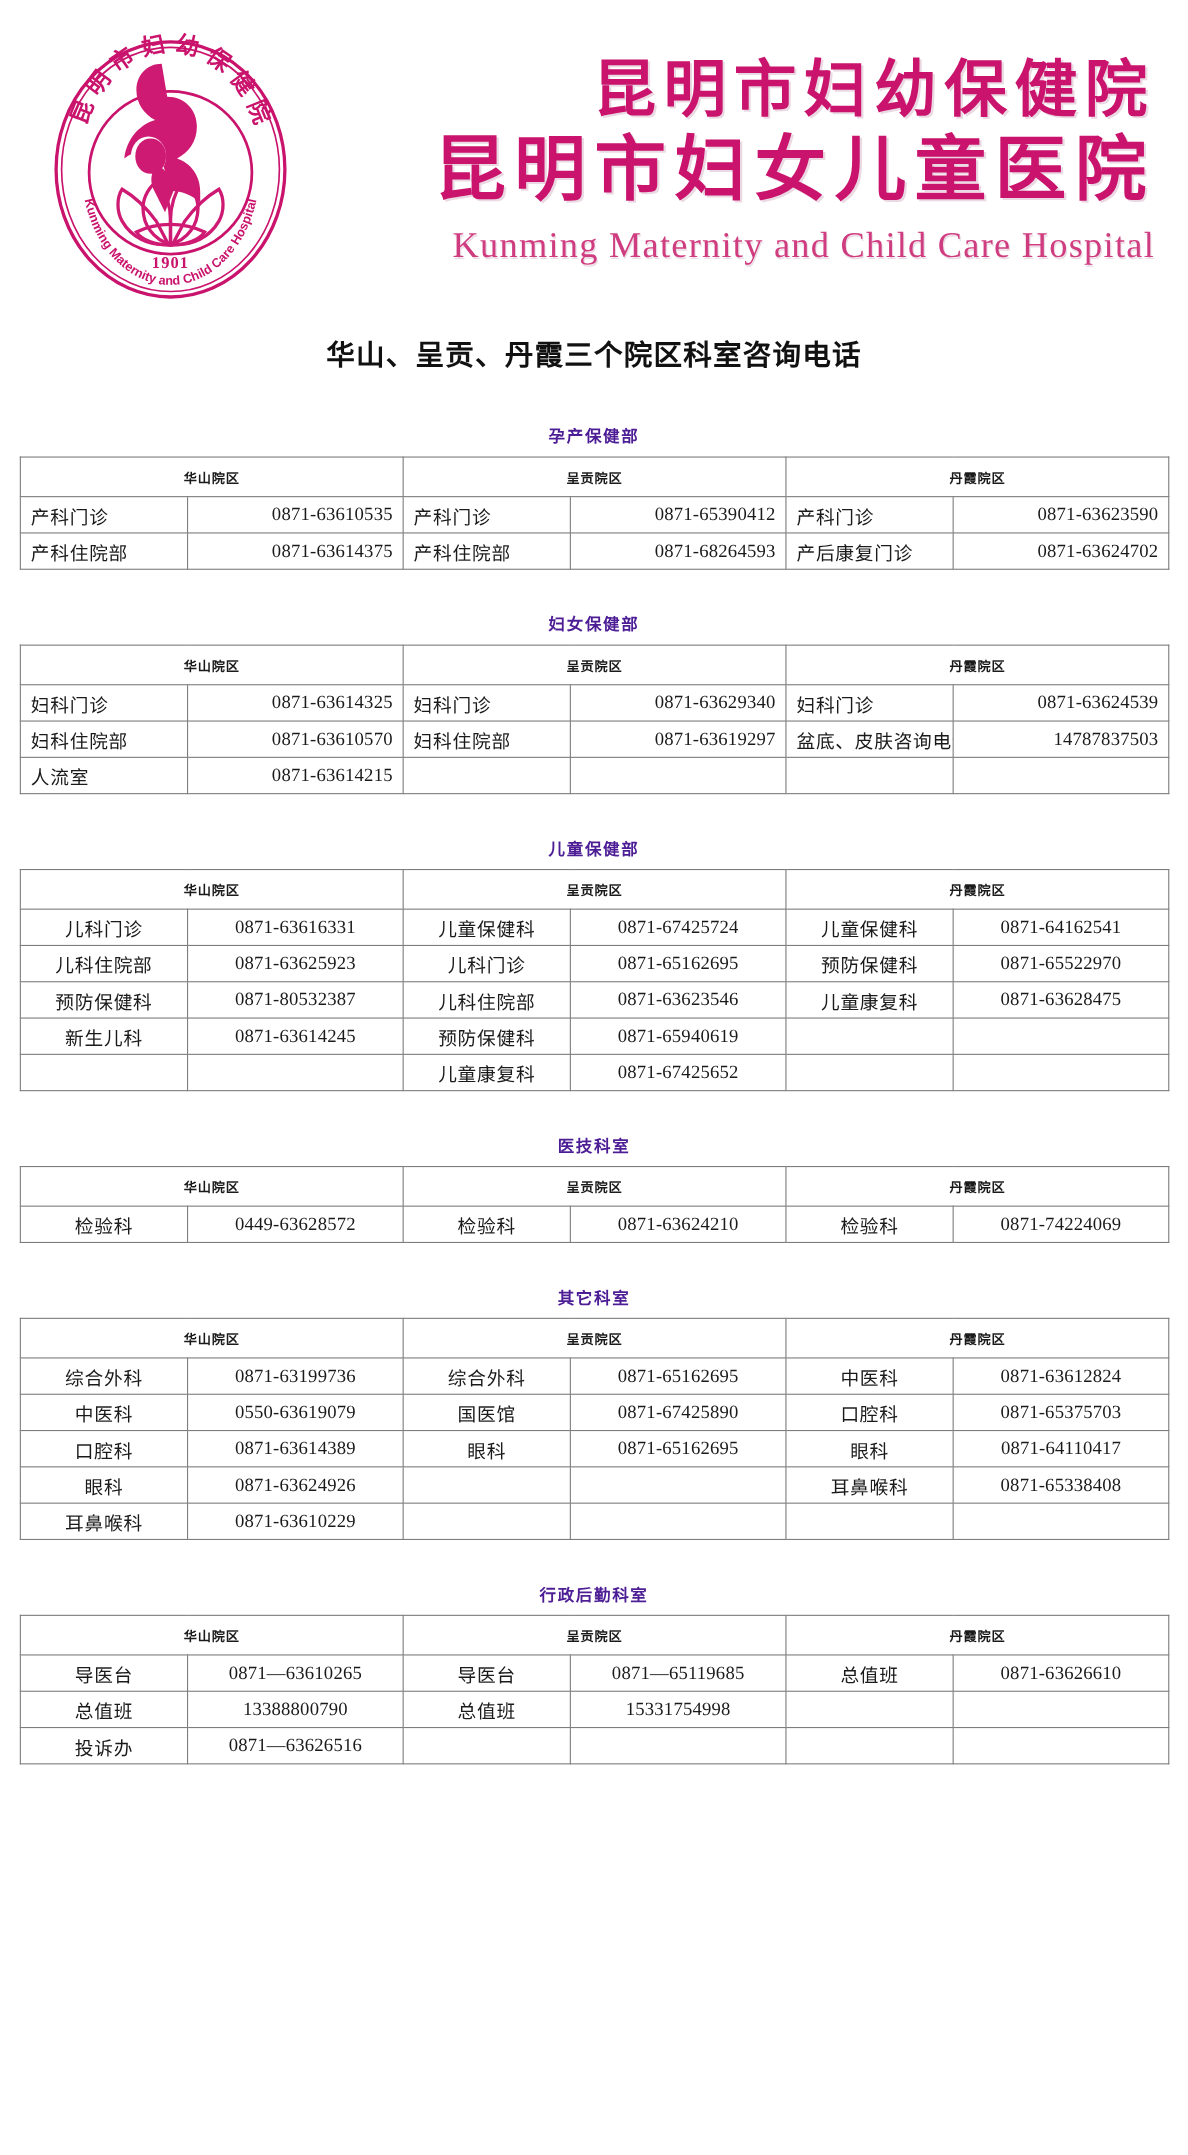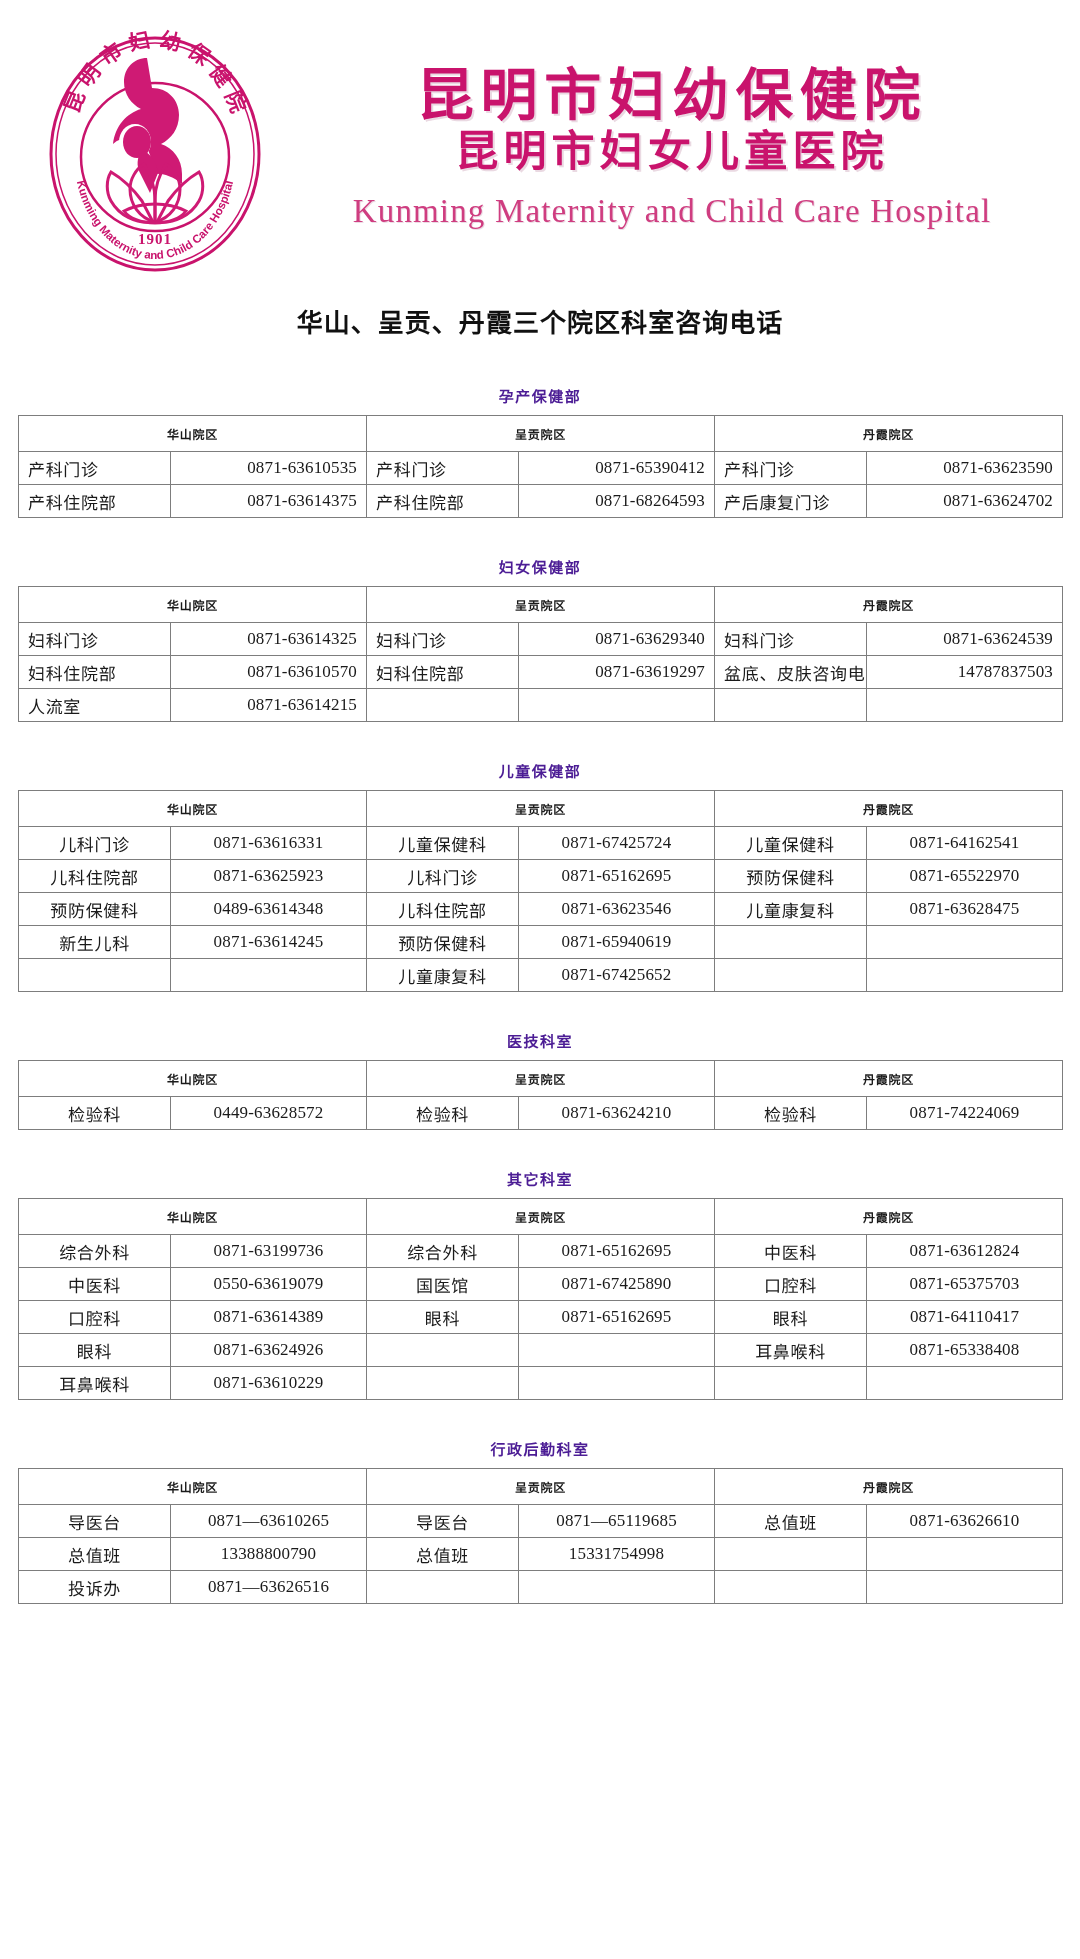--- a/index.html
+++ b/index.html
@@ -40,33 +40,33 @@
     justify-content: center;
   }
   .logo-svg { display:block; }
 
   .masthead-text {
     flex: 1 1 auto;
     padding-left: 14px;
     display: flex;
     flex-direction: column;
     justify-content: center;
-    align-items: center;
+    align-items: flex-end;
   }
   .hosp-cn-1, .hosp-cn-2 {
     font-family: "DejaVu Sans", "Liberation Sans", sans-serif;
     color: #c9136c;
     font-weight: 700;
     letter-spacing: 0.12em;
     line-height: 1.12;
     white-space: nowrap;
     text-shadow: 2px 2px 0 rgba(180,120,150,0.28);
   }
   .hosp-cn-1 { font-size: 57px; }
-  .hosp-cn-2 { font-size: 43px; margin-top: 4px; font-family: Liberation Mono, monospace; }
+  .hosp-cn-2 { font-size: 65px; margin-top: 4px; }
   .hosp-en {
     font-family: "Liberation Serif", "DejaVu Serif", serif;
     color: #cf3d80;
     font-size: 33px;
     letter-spacing: 0.035em;
     margin-top: 14px;
     white-space: nowrap;
     text-shadow: 1px 1px 0 rgba(190,140,165,0.30);
   }
 
@@ -318,21 +318,21 @@
             <tr>
               <td class="dept-name">儿科住院部</td>
               <td class="phone">0871-63625923</td>
               <td class="dept-name">儿科门诊</td>
               <td class="phone">0871-65162695</td>
               <td class="dept-name">预防保健科</td>
               <td class="phone">0871-65522970</td>
             </tr>
             <tr>
               <td class="dept-name">预防保健科</td>
-              <td class="phone">0489-63614348</td>
+              <td class="phone">0871-80532387</td>
               <td class="dept-name">儿科住院部</td>
               <td class="phone">0871-63623546</td>
               <td class="dept-name">儿童康复科</td>
               <td class="phone">0871-63628475</td>
             </tr>
             <tr>
               <td class="dept-name">新生儿科</td>
               <td class="phone">0871-63614245</td>
               <td class="dept-name">预防保健科</td>
               <td class="phone">0871-65940619</td>

